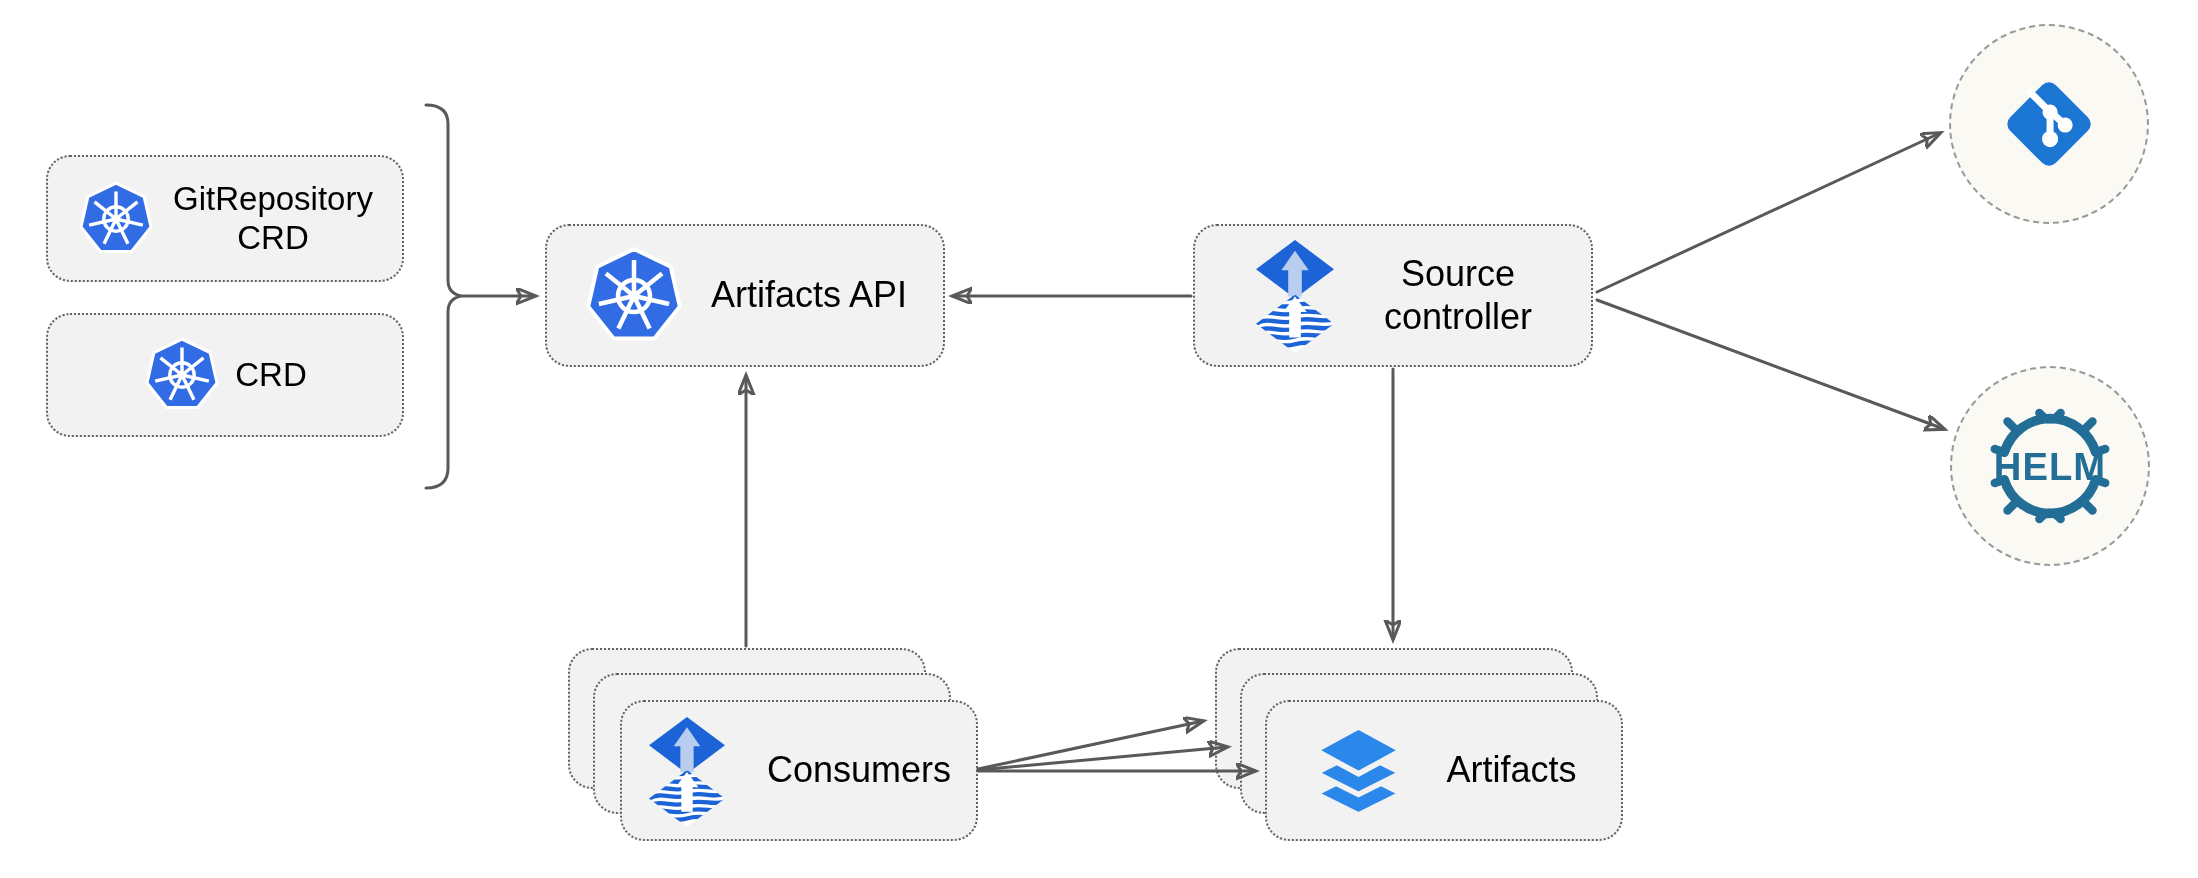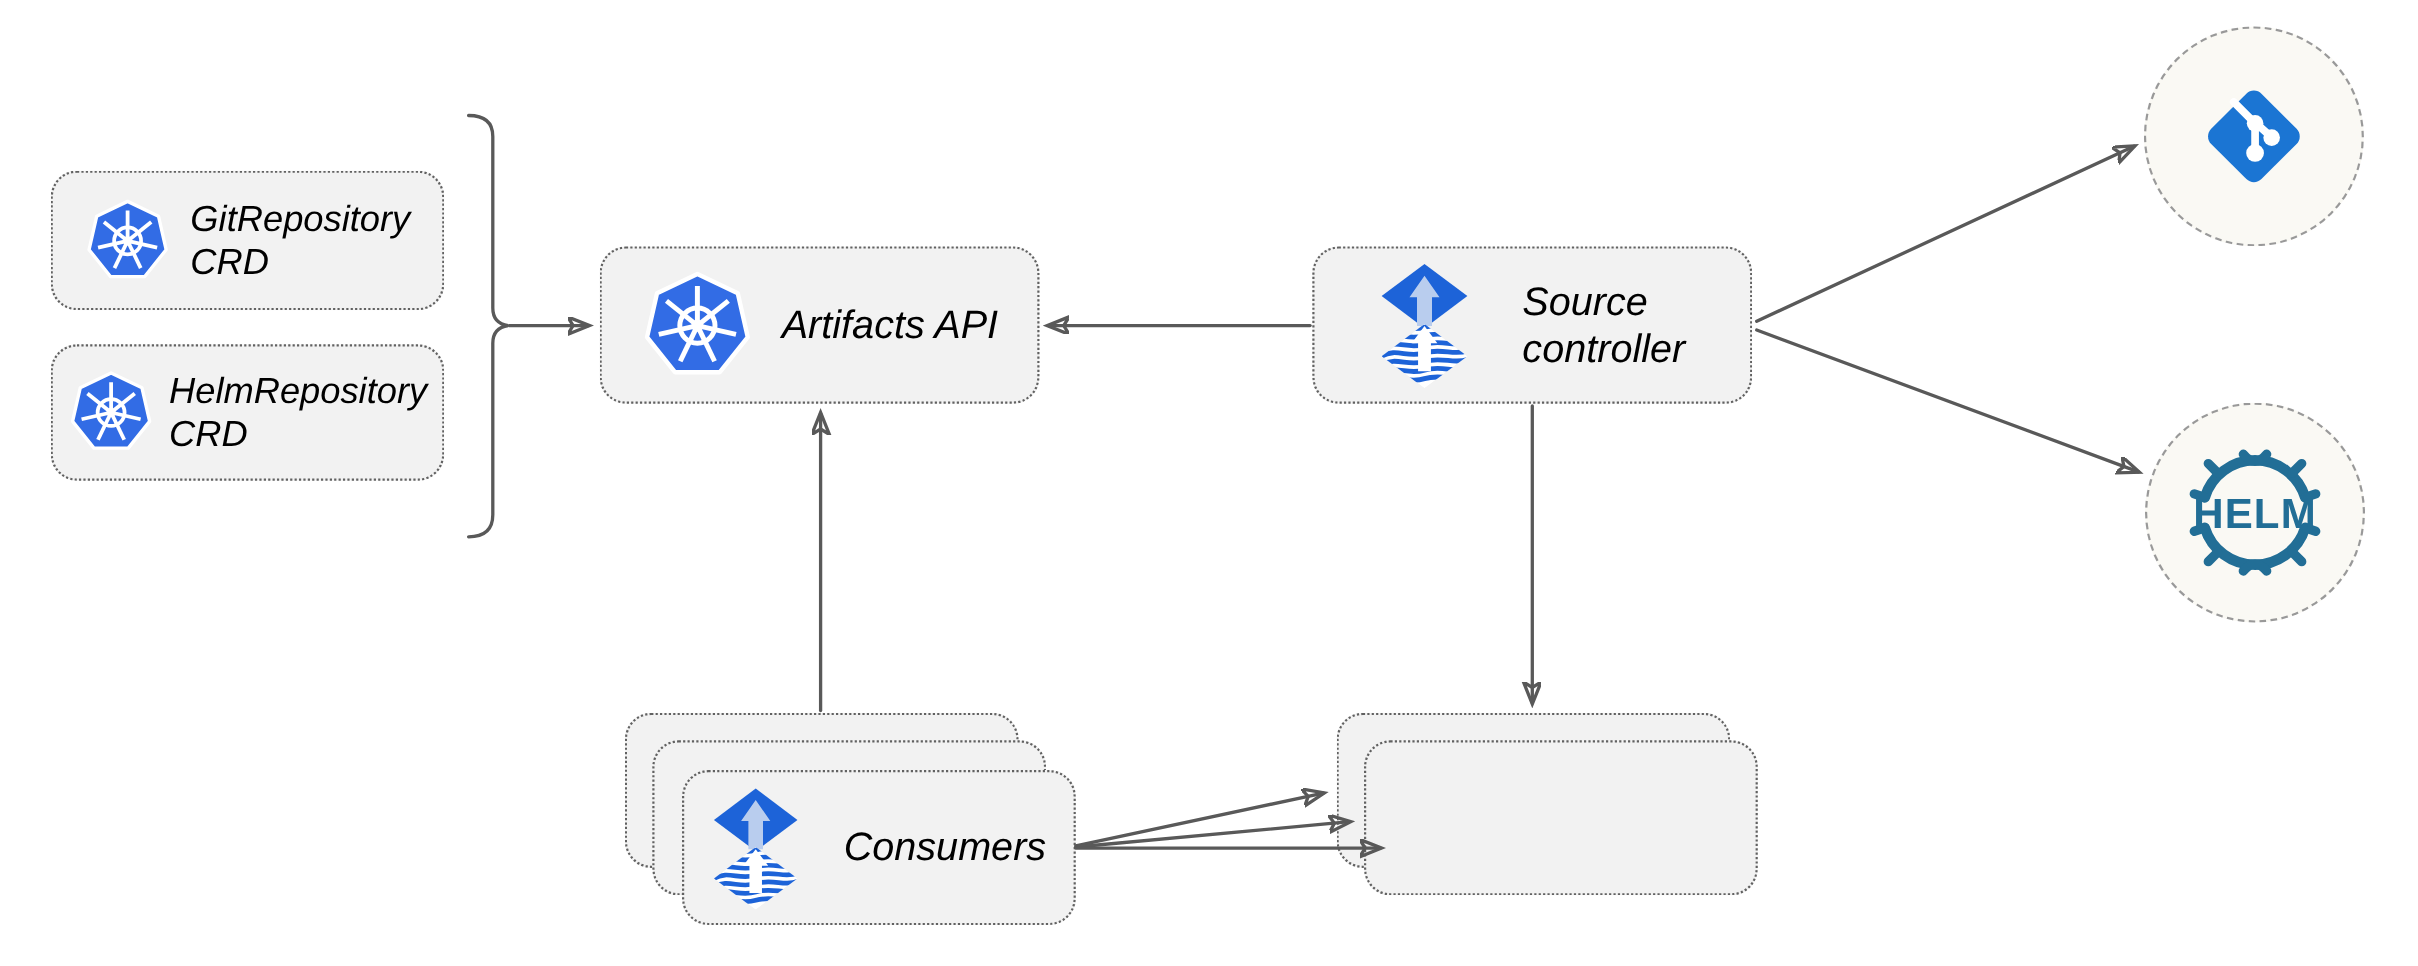--- a/index.html
+++ b/index.html
@@ -15,23 +15,23 @@
     background:#f2f2f2;
     border:2px dotted #616161;
     border-radius:24px;
     box-sizing:border-box;
     display:flex;
     align-items:center;
     justify-content:center;
   }
   .node .label{
     color:#000000;
+    text-align:center;
     line-height:1.18;
     white-space:nowrap;
-    font-style:italic;
   }
   .label-lg{font-size:36px;}
   .label-md{font-size:33px;}
   .stackbox{  }
   .ext-circle{
     position:absolute;
     width:200px;height:200px;
     border-radius:50%;
     background:#faf9f4;
     border:2.5px dashed #999999;
@@ -82,21 +82,20 @@
         <line x1="50" y1="51" x2="85.1" y2="59"></line>
           <line x1="50" y1="51" x2="65.6" y2="83.4"></line>
         <line x1="50" y1="51" x2="34.4" y2="83.4"></line>
           <line x1="50" y1="51" x2="14.9" y2="59"></line>
         <line x1="50" y1="51" x2="21.9" y2="28.5"></line>
         <circle cx="50" cy="51" r="16"></circle>
       </g>
       <circle cx="50" cy="51" r="5.5" fill="#ffffff"></circle>
     </svg>
     <div class="label label-md">
-      <div>HelmRepository</div>
       <div>CRD</div>
     </div>
   </div>
 
   <div class="node" style="left:545px;top:224px;width:400px;height:143px;gap:26px;">
     <svg class="icon" width="102" height="102" viewBox="0 0 100 102">
       <polygon points="50,4 86.7,21.6 95.8,61.5 70.4,93.4 29.6,93.4 4.2,61.5 13.3,21.6" stroke="#ffffff" stroke-width="4" stroke-linejoin="round" fill="#326CE5"></polygon>
       <g class="kwhite" stroke-width="4.5">
         <line x1="50" y1="51" x2="50" y2="15"></line>
           <line x1="50" y1="51" x2="78.1" y2="28.5"></line>
@@ -160,20 +159,28 @@
         <path class="flux-wave" d="M2 104 C 16 96, 26 106, 42 101 C 58 96, 70 104, 82 99"></path>
         <path class="flux-wave" d="M2 112 C 16 104, 26 114, 42 109 C 58 104, 70 112, 82 107"></path>
         <path d="M42,60 L54,76 L48,76 L48,102 L36,102 L36,76 L30,76 Z" fill="#ffffff"></path>
       </g>
     </svg>
     <div class="label label-lg">Consumers</div>
   </div>
 
   <div class="node stackbox" style="left:1215px;top:648px;width:358px;height:141px;"></div>
   <div class="node stackbox" style="left:1240px;top:673px;width:358px;height:141px;"></div>
+  <div class="node" style="left:1265px;top:700px;width:358px;height:141px;gap:40px;">
+    <svg class="icon" width="95" height="92" viewBox="0 0 100 98">
+      <path d="M50,50 L96,73 L50,96 L4,73 Z" stroke="#f2f2f2" stroke-width="6" fill="#2b87ea"></path>
+      <path d="M50,28 L96,51 L50,74 L4,51 Z" stroke="#f2f2f2" stroke-width="6" fill="#2b87ea"></path>
+      <path d="M50,2 L96,27 L50,52 L4,27 Z" stroke="#f2f2f2" stroke-width="6" fill="#2b87ea"></path>
+    </svg>
+    <div class="label label-lg">Artifacts</div>
+  </div>
 
   <div class="ext-circle" style="left:1949px;top:24px;">
     <svg width="112" height="112" viewBox="0 0 104 104">
       <rect x="22" y="22" width="60" height="60" rx="9" transform="rotate(45 52 52)" fill="#1b75d3"></rect>
       <g class="git-white">
         <line x1="35" y1="23" x2="51" y2="39"></line>
         <line x1="53" y1="44" x2="53" y2="62"></line>
         <line x1="56" y1="43" x2="65" y2="51"></line>
       </g>
       <circle cx="53" cy="41" r="7" fill="#ffffff"></circle>

